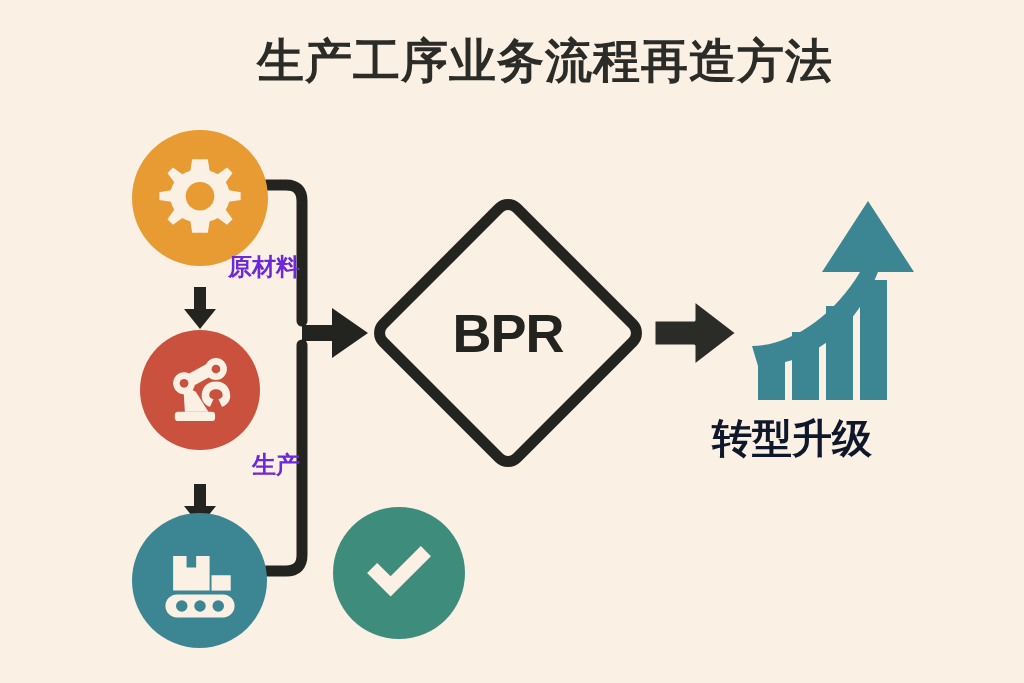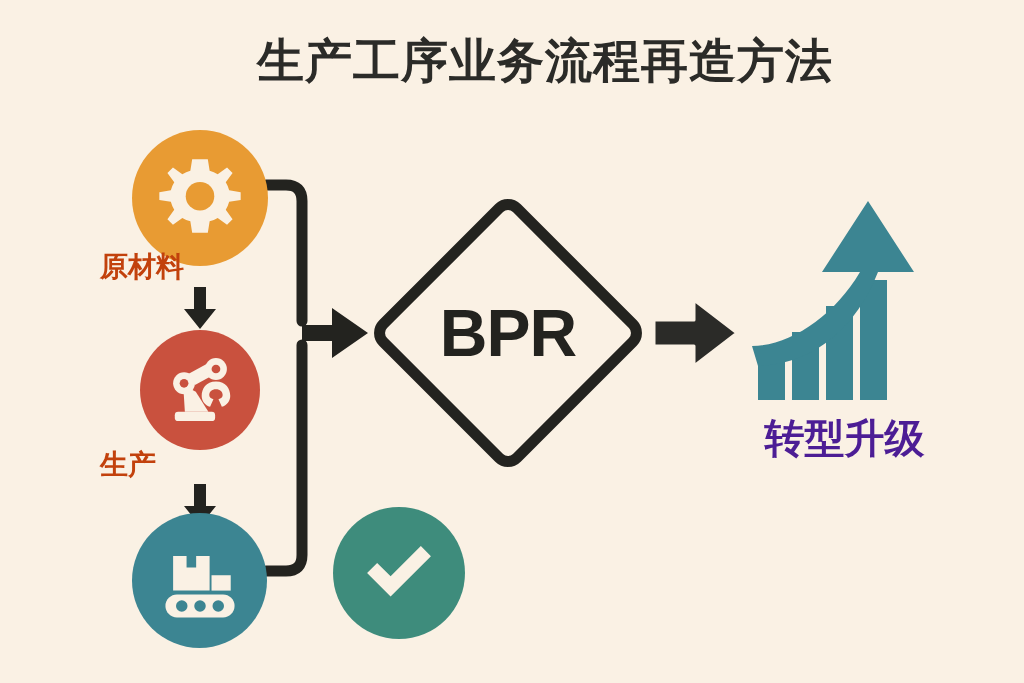--- a/index.html
+++ b/index.html
@@ -45,25 +45,25 @@
     border-radius: 50%;
     display: flex;
     align-items: center;
     justify-content: center;
   }
   .icon-circle svg { display: block; }
 
   
   .step-label {
     position: absolute;
-    color: #c2410c;
-    font-weight: 700;
-    font-size: 28px;
+    color: #6d28d9;
+    font-weight: 700;
+    font-size: 24px;
     line-height: 30px;
-    text-align: left;
+    text-align: right;
     white-space: nowrap;
   }
 
   
   .down-arrow {
     position: absolute;
   }
 
   
   #diamond-wrap {
@@ -89,39 +89,38 @@
     position: absolute;
     left: 0;
     top: 0;
     width: 272px;
     height: 272px;
     display: flex;
     align-items: center;
     justify-content: center;
     color: #23231f;
     font-weight: 700;
-    font-size: 66px;
+    font-size: 54px;
     letter-spacing: -1px;
   }
 
   
   #growth-graphic {
     position: absolute;
     left: 752px;
     top: 198px;
     width: 185px;
     height: 205px;
   }
   #growth-label {
     position: absolute;
     left: 712px;
     top: 415px;
     width: 265px;
-    text-align: center;
-    color: #4c1d95;
+    color: #0f172a;
     font-weight: 700;
     font-size: 40px;
     line-height: 46px;
     white-space: nowrap;
   }
 
   
   #connector-svg, #arrow-right-svg {
     position: absolute;
     left: 0;

